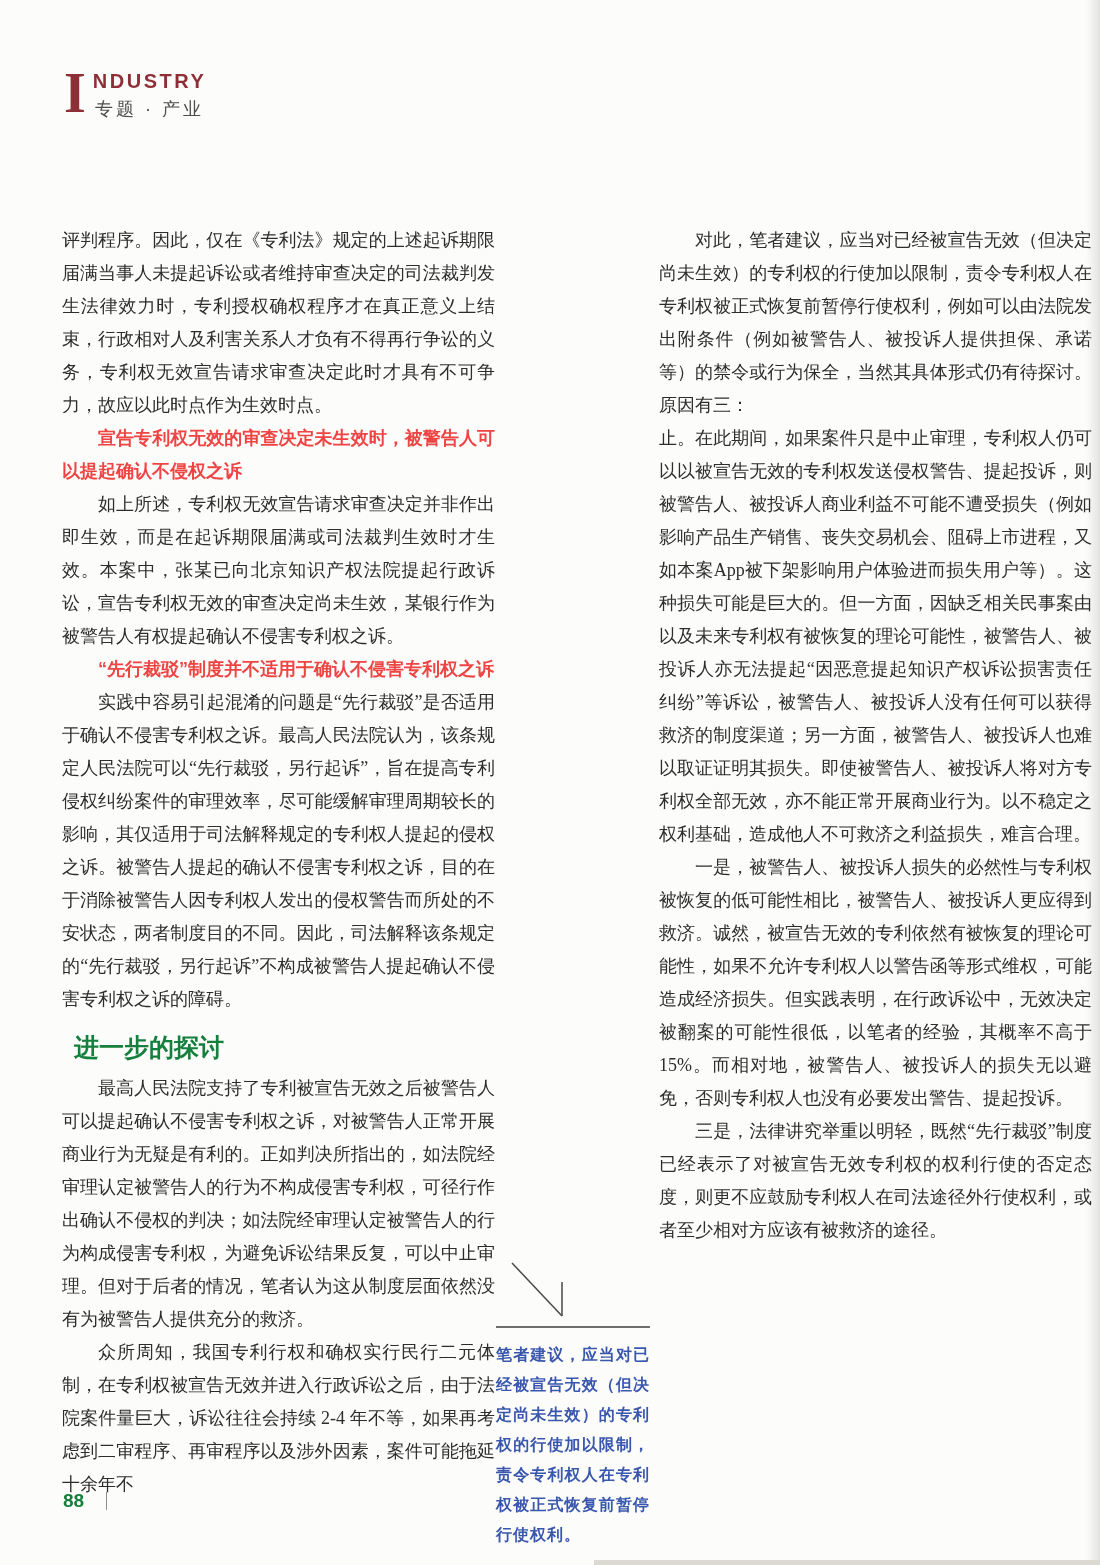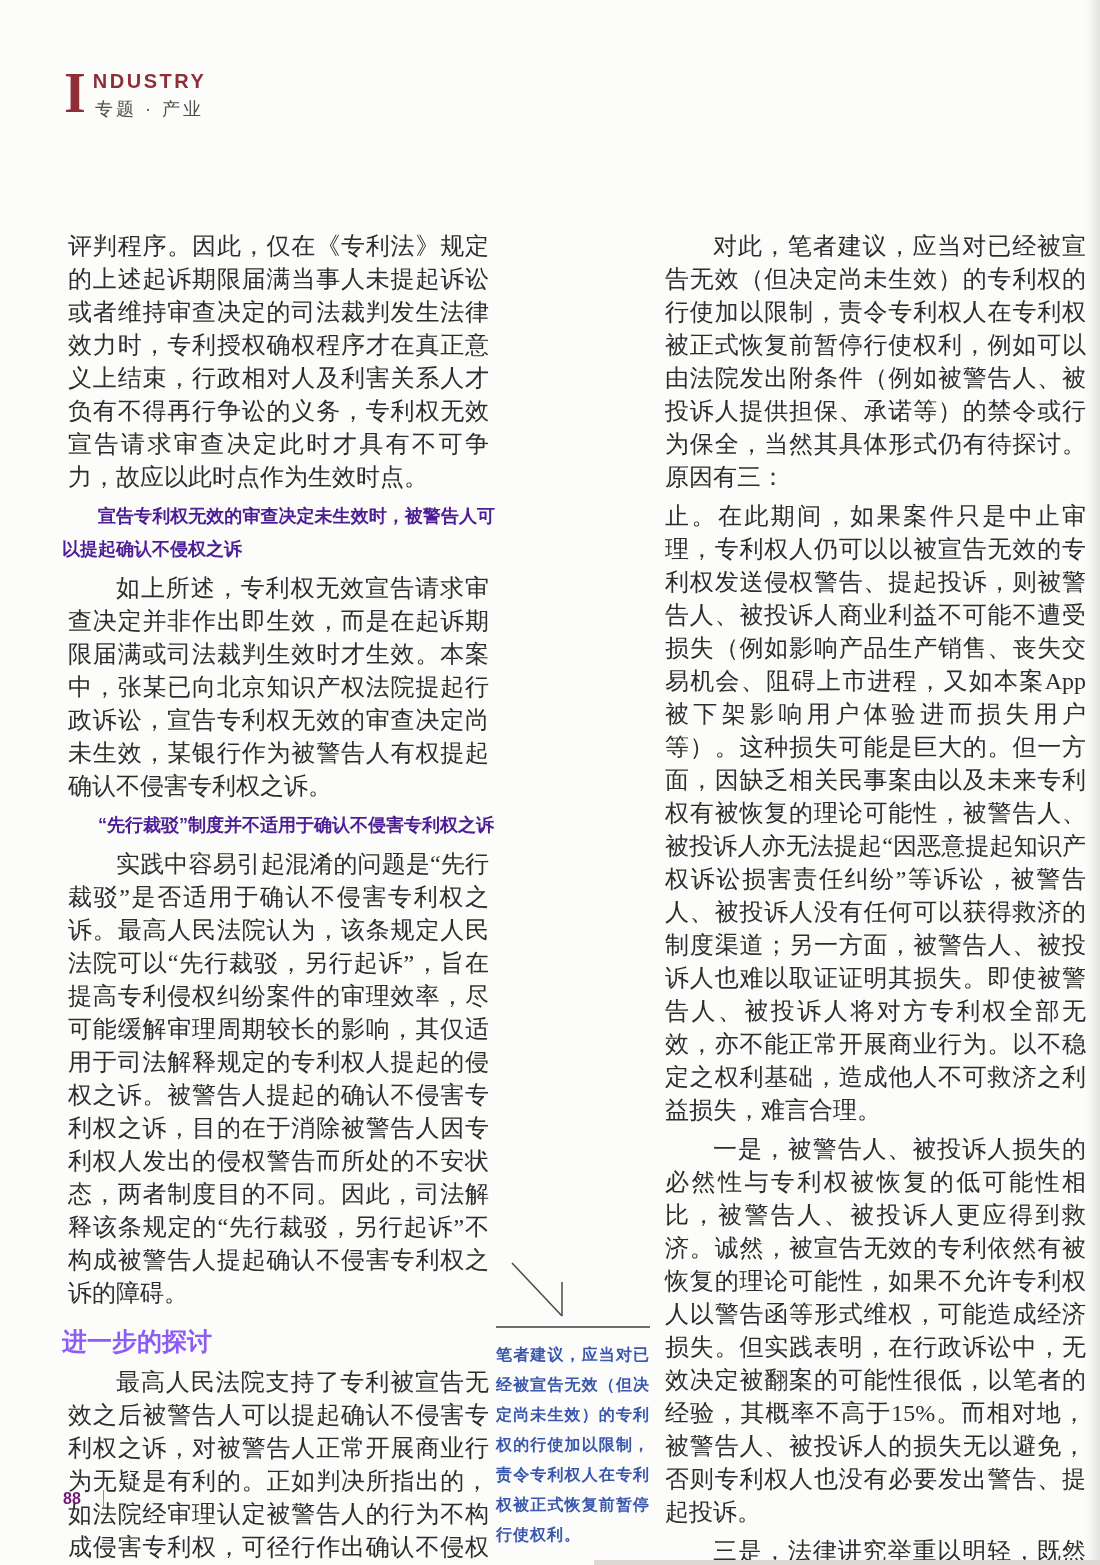--- a/index.html
+++ b/index.html
@@ -29,48 +29,48 @@
     font-size: 18px; letter-spacing: 3px; color: #4d4d4d; margin-top: 4px;
     font-family: "Liberation Sans", "DejaVu Sans", sans-serif;
     text-align: center;
   }
 
   
   .col { position: absolute; top: 224px; width: 433px; text-align: justify; }
   .col-left  { left: 62px; }
   .col-right { left: 659px; }
   p.body {
-    margin: 6px; font-size: 24px; line-height: 33px; color: #2d2d2d;
+    margin: 0; font-size: 18px; line-height: 33px; color: #2d2d2d;
     text-indent: 2em;
   }
   p.body.no-indent { text-indent: 0; }
   .subhead {
-    margin: 0; font-size: 18px; line-height: 33px; font-weight: bold; color: #4c1d95;
+    margin: 0; font-size: 18px; line-height: 33px; font-weight: bold; color: #ef4444;
     text-indent: 2em; font-family: "Liberation Sans", "DejaVu Sans", sans-serif;
   }
   .section-heading {
-    margin: 15px 0 9px; font-size: 25px; line-height: 32px; font-weight: bold;
-    color: #8b5cf6; text-indent: 0;
+    margin: 15px 12px 9px; font-size: 25px; line-height: 32px; font-weight: bold;
+    color: #15803d; text-indent: 0;
     font-family: "Liberation Sans", "DejaVu Sans", sans-serif;
   }
 
   
   .pull-quote { position: absolute; left: 496px; top: 1260px; width: 154px; }
   .pull-quote .arrow { display: block; margin-left: 6px; }
   .pull-quote .rule { border-top: 2px solid #6e6e6e; margin: 4px 0 12px 0; }
   .quote-text {
     margin: 0; font-size: 16px; line-height: 30px; font-weight: bold;
     color: #3a57ae; text-align: justify; letter-spacing: 1px;
     font-family: "Liberation Sans", "DejaVu Sans", sans-serif;
   }
 
   
   .page-footer { position: absolute; left: 63px; top: 1490px; display: flex; align-items: center; }
   .pagenum {
-    font-size: 16px; font-weight: bold; color: #701a75;
+    font-size: 19px; font-weight: bold; color: #15803d;
     font-family: "Liberation Sans", "DejaVu Sans", sans-serif;
   }
   .footer-divider { width: 1px; height: 18px; background: #8f8f8f; margin-left: 22px; }
 
   
   .edge-right {
     position: absolute; right: 0; top: 0; width: 14px; height: 100%;
     background: linear-gradient(to right, rgba(0,0,0,0), rgba(0,0,0,0.10));
   }
   .edge-bottom {

